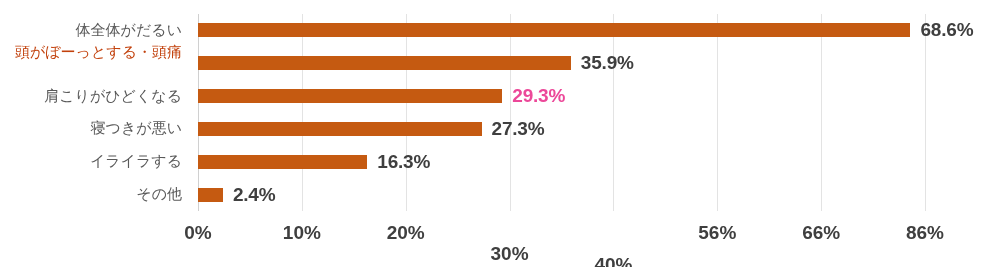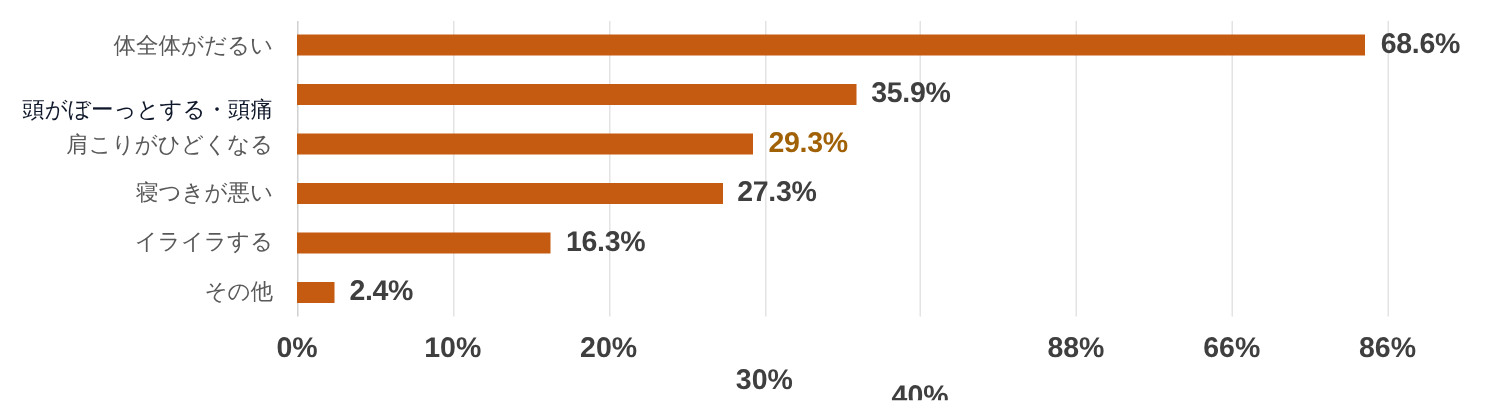--- a/index.html
+++ b/index.html
@@ -109,21 +109,21 @@
     white-space: nowrap;
   }
 </style>
 </head>
 <body>
 
 <div id="chart-root">
 
   <div id="category-axis">
       <div class="cat-label-box" style="top: 0px; height: 32.8333px; color: rgb(89, 89, 89); padding-left: 16px;">体全体がだるい</div>
-      <div class="cat-label-box" style="top: 43px; height: 32.8333px; color: #0f172a;">頭がぼーっとする・頭痛</div>
+      <div class="cat-label-box" style="top: 22px; height: 32.8333px; color: #c2410c;">頭がぼーっとする・頭痛</div>
       <div class="cat-label-box" style="top: 98.5px; height: 32.8333px; color: rgb(89, 89, 89);">寝つきが悪い</div>
       <div class="cat-label-box" style="top: 65.6667px; height: 32.8333px; color: rgb(89, 89, 89);">肩こりがひどくなる</div>
       <div class="cat-label-box" style="top: 131.333px; height: 32.8333px; color: rgb(89, 89, 89);">イライラする</div>
       <div class="cat-label-box" style="top: 164.167px; height: 32.8333px; color: rgb(89, 89, 89);">その他</div>
     </div>
 
   <div id="plot-area">
       <div class="gridline axis-origin" style="left: 0px;"></div>
       <div class="gridline" style="left: 103.857px;"></div>
       <div class="gridline" style="left: 207.714px;"></div>
@@ -140,21 +140,21 @@
       </div>
       <div class="bar-row" style="top: 32.8333px; height: 32.8333px;">
         <div class="bar-track">
           <div class="bar" style="width: 372.847px; background: rgb(197, 90, 17);"></div>
           <div class="bar-value" style="left: 382.847px; color: rgb(63, 63, 63);">35.9%</div>
         </div>
       </div>
       <div class="bar-row" style="top: 65.6667px; height: 32.8333px;">
         <div class="bar-track">
           <div class="bar" style="width: 304.301px; background: rgb(197, 90, 17);"></div>
-          <div class="bar-value" style="left: 314.301px; color: #a16207;">29.3%</div>
+          <div class="bar-value" style="left: 314.301px; color: #ec4899;">29.3%</div>
         </div>
       </div>
       <div class="bar-row" style="top: 98.5px; height: 32.8333px;">
         <div class="bar-track">
           <div class="bar" style="width: 283.53px; background: rgb(197, 90, 17);"></div>
           <div class="bar-value" style="left: 293.53px; color: rgb(63, 63, 63);">27.3%</div>
         </div>
       </div>
       <div class="bar-row" style="top: 131.333px; height: 32.8333px;">
         <div class="bar-track">
@@ -169,18 +169,18 @@
         </div>
       </div>
     </div>
 
   <div id="x-axis">
       <div class="tick-label" style="left: 0px;">0%</div>
       <div class="tick-label" style="left: 103.857px;">10%</div>
       <div class="tick-label" style="left: 207.714px;">20%</div>
       <div class="tick-label" style="left: 311.571px; margin-top: 21px;">30%</div>
       <div class="tick-label" style="left: 415.429px; margin-top: 32px;">40%</div>
-      <div class="tick-label" style="left: 519.286px;">88%</div>
+      <div class="tick-label" style="left: 519.286px;">56%</div>
       <div class="tick-label" style="left: 623.143px;">66%</div>
       <div class="tick-label" style="left: 727px;">86%</div>
     </div>
 
 </div>
 
 </body></html>

